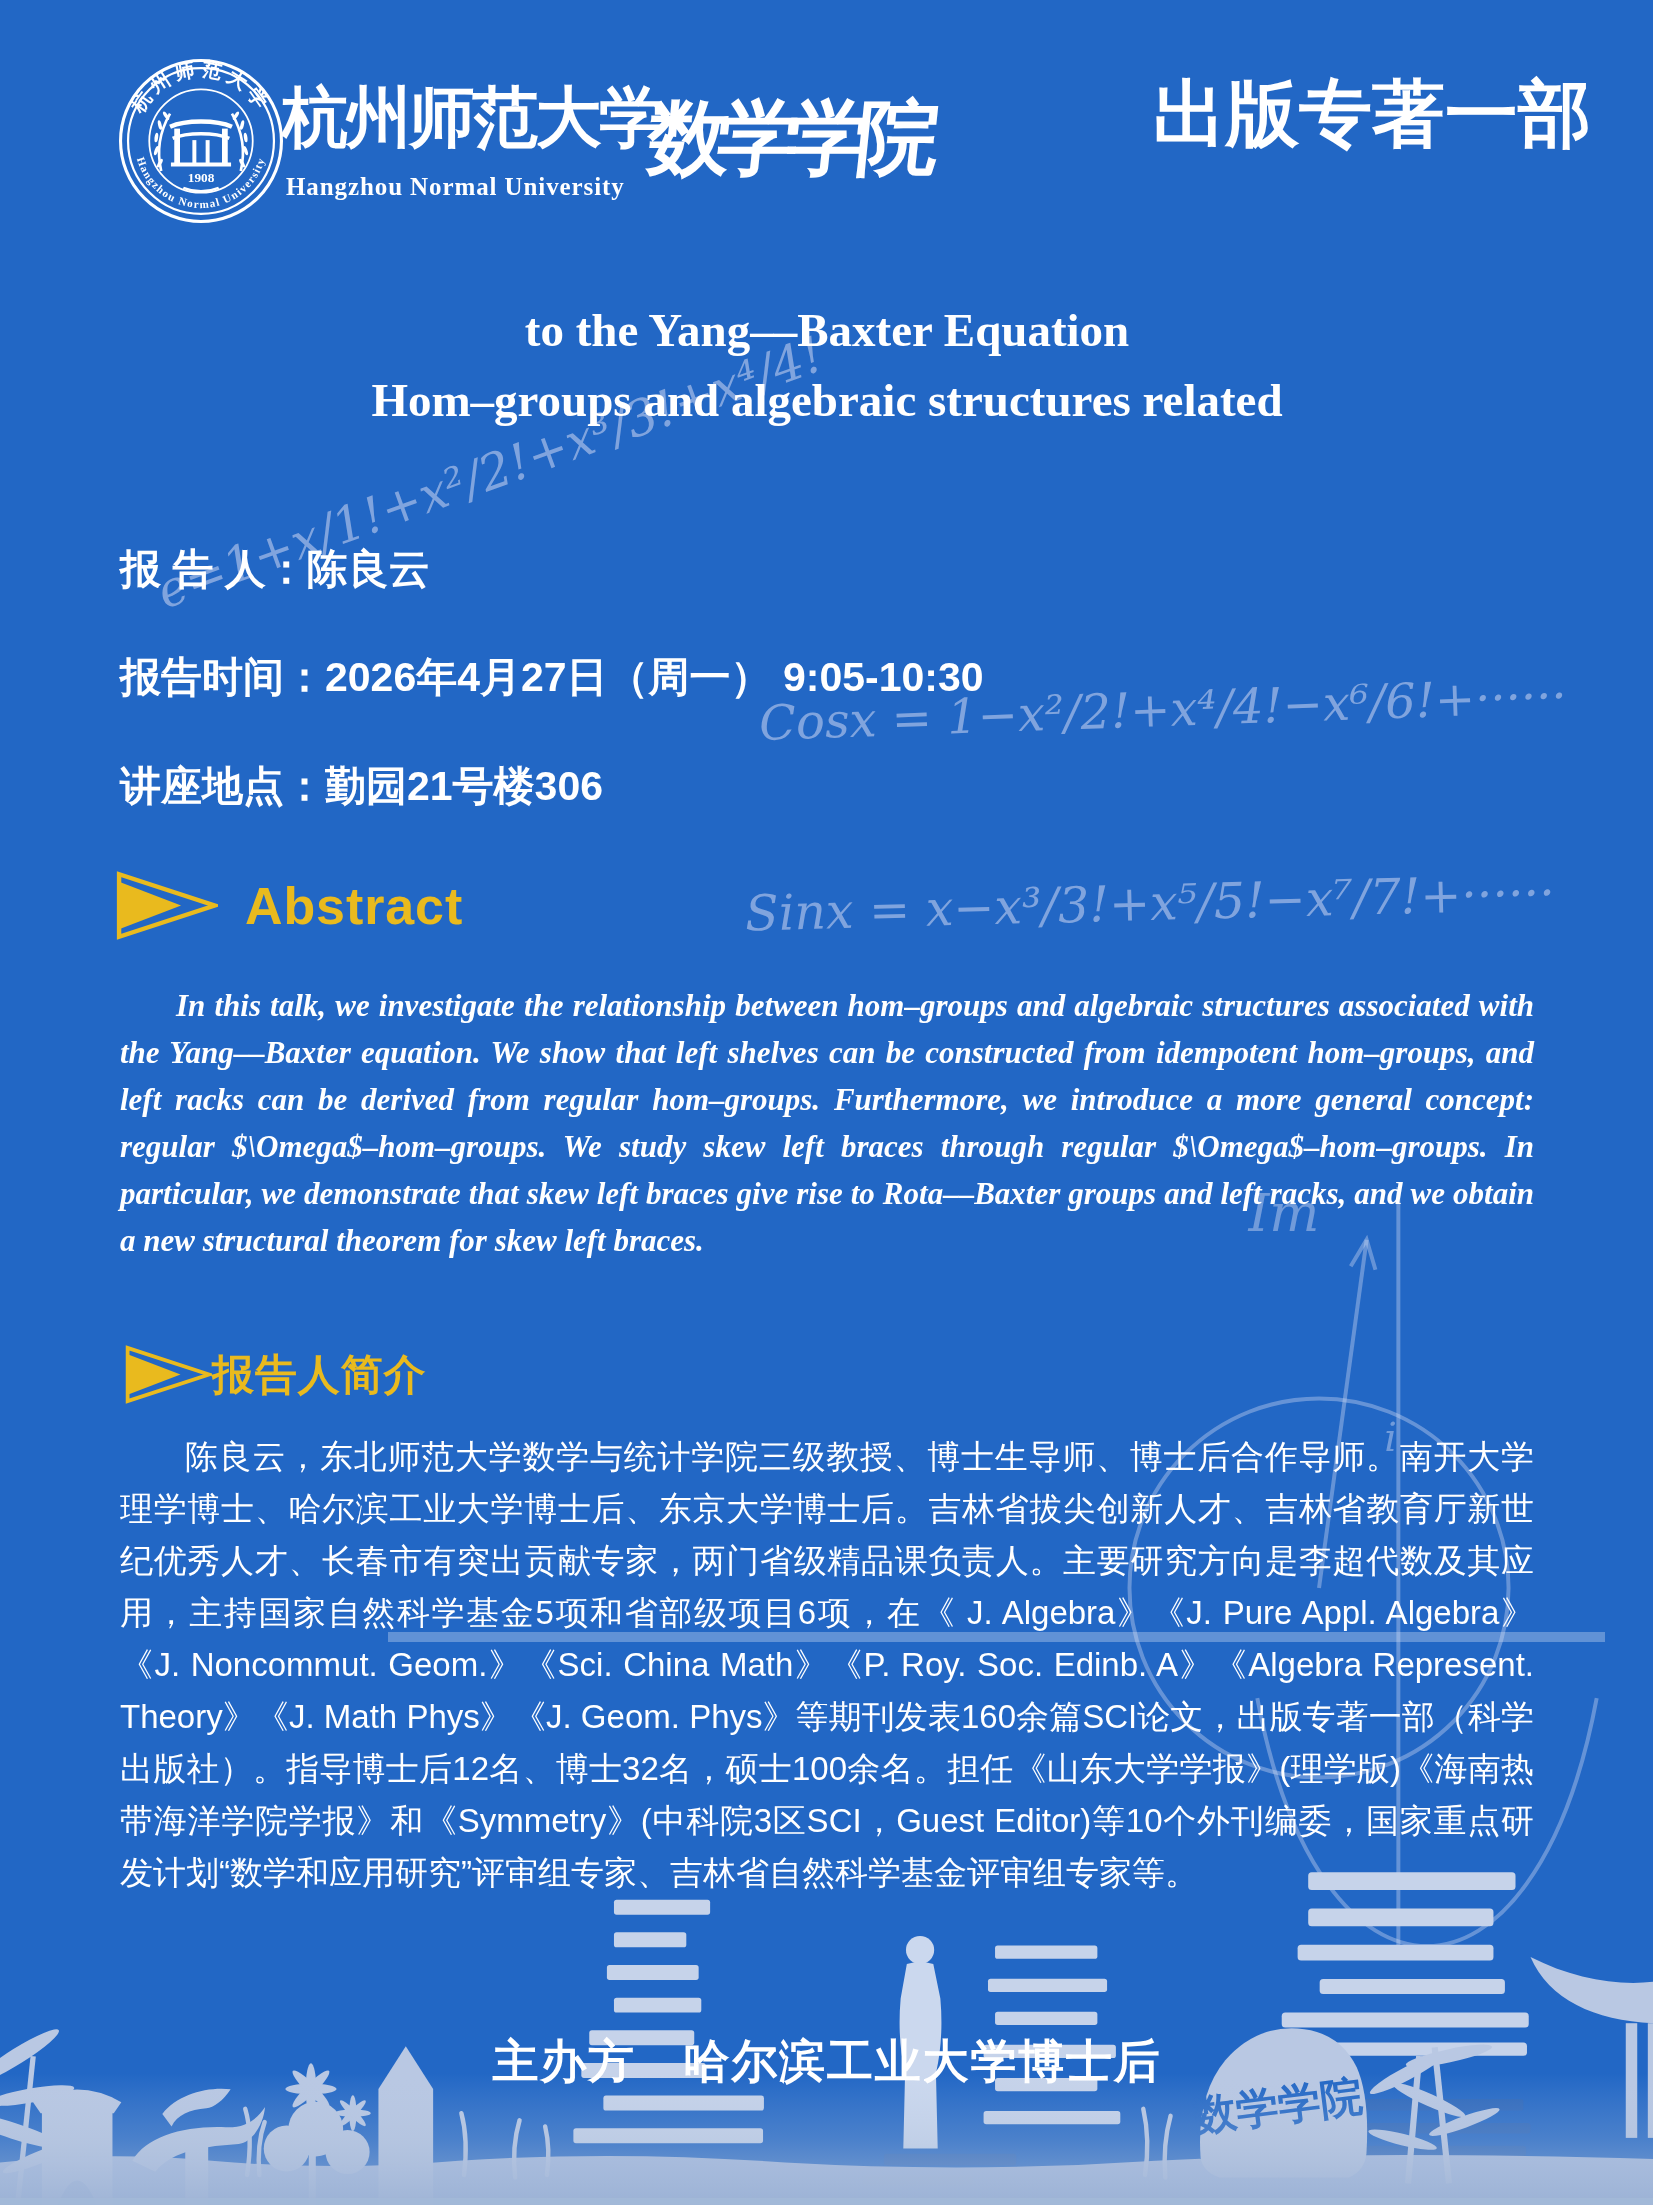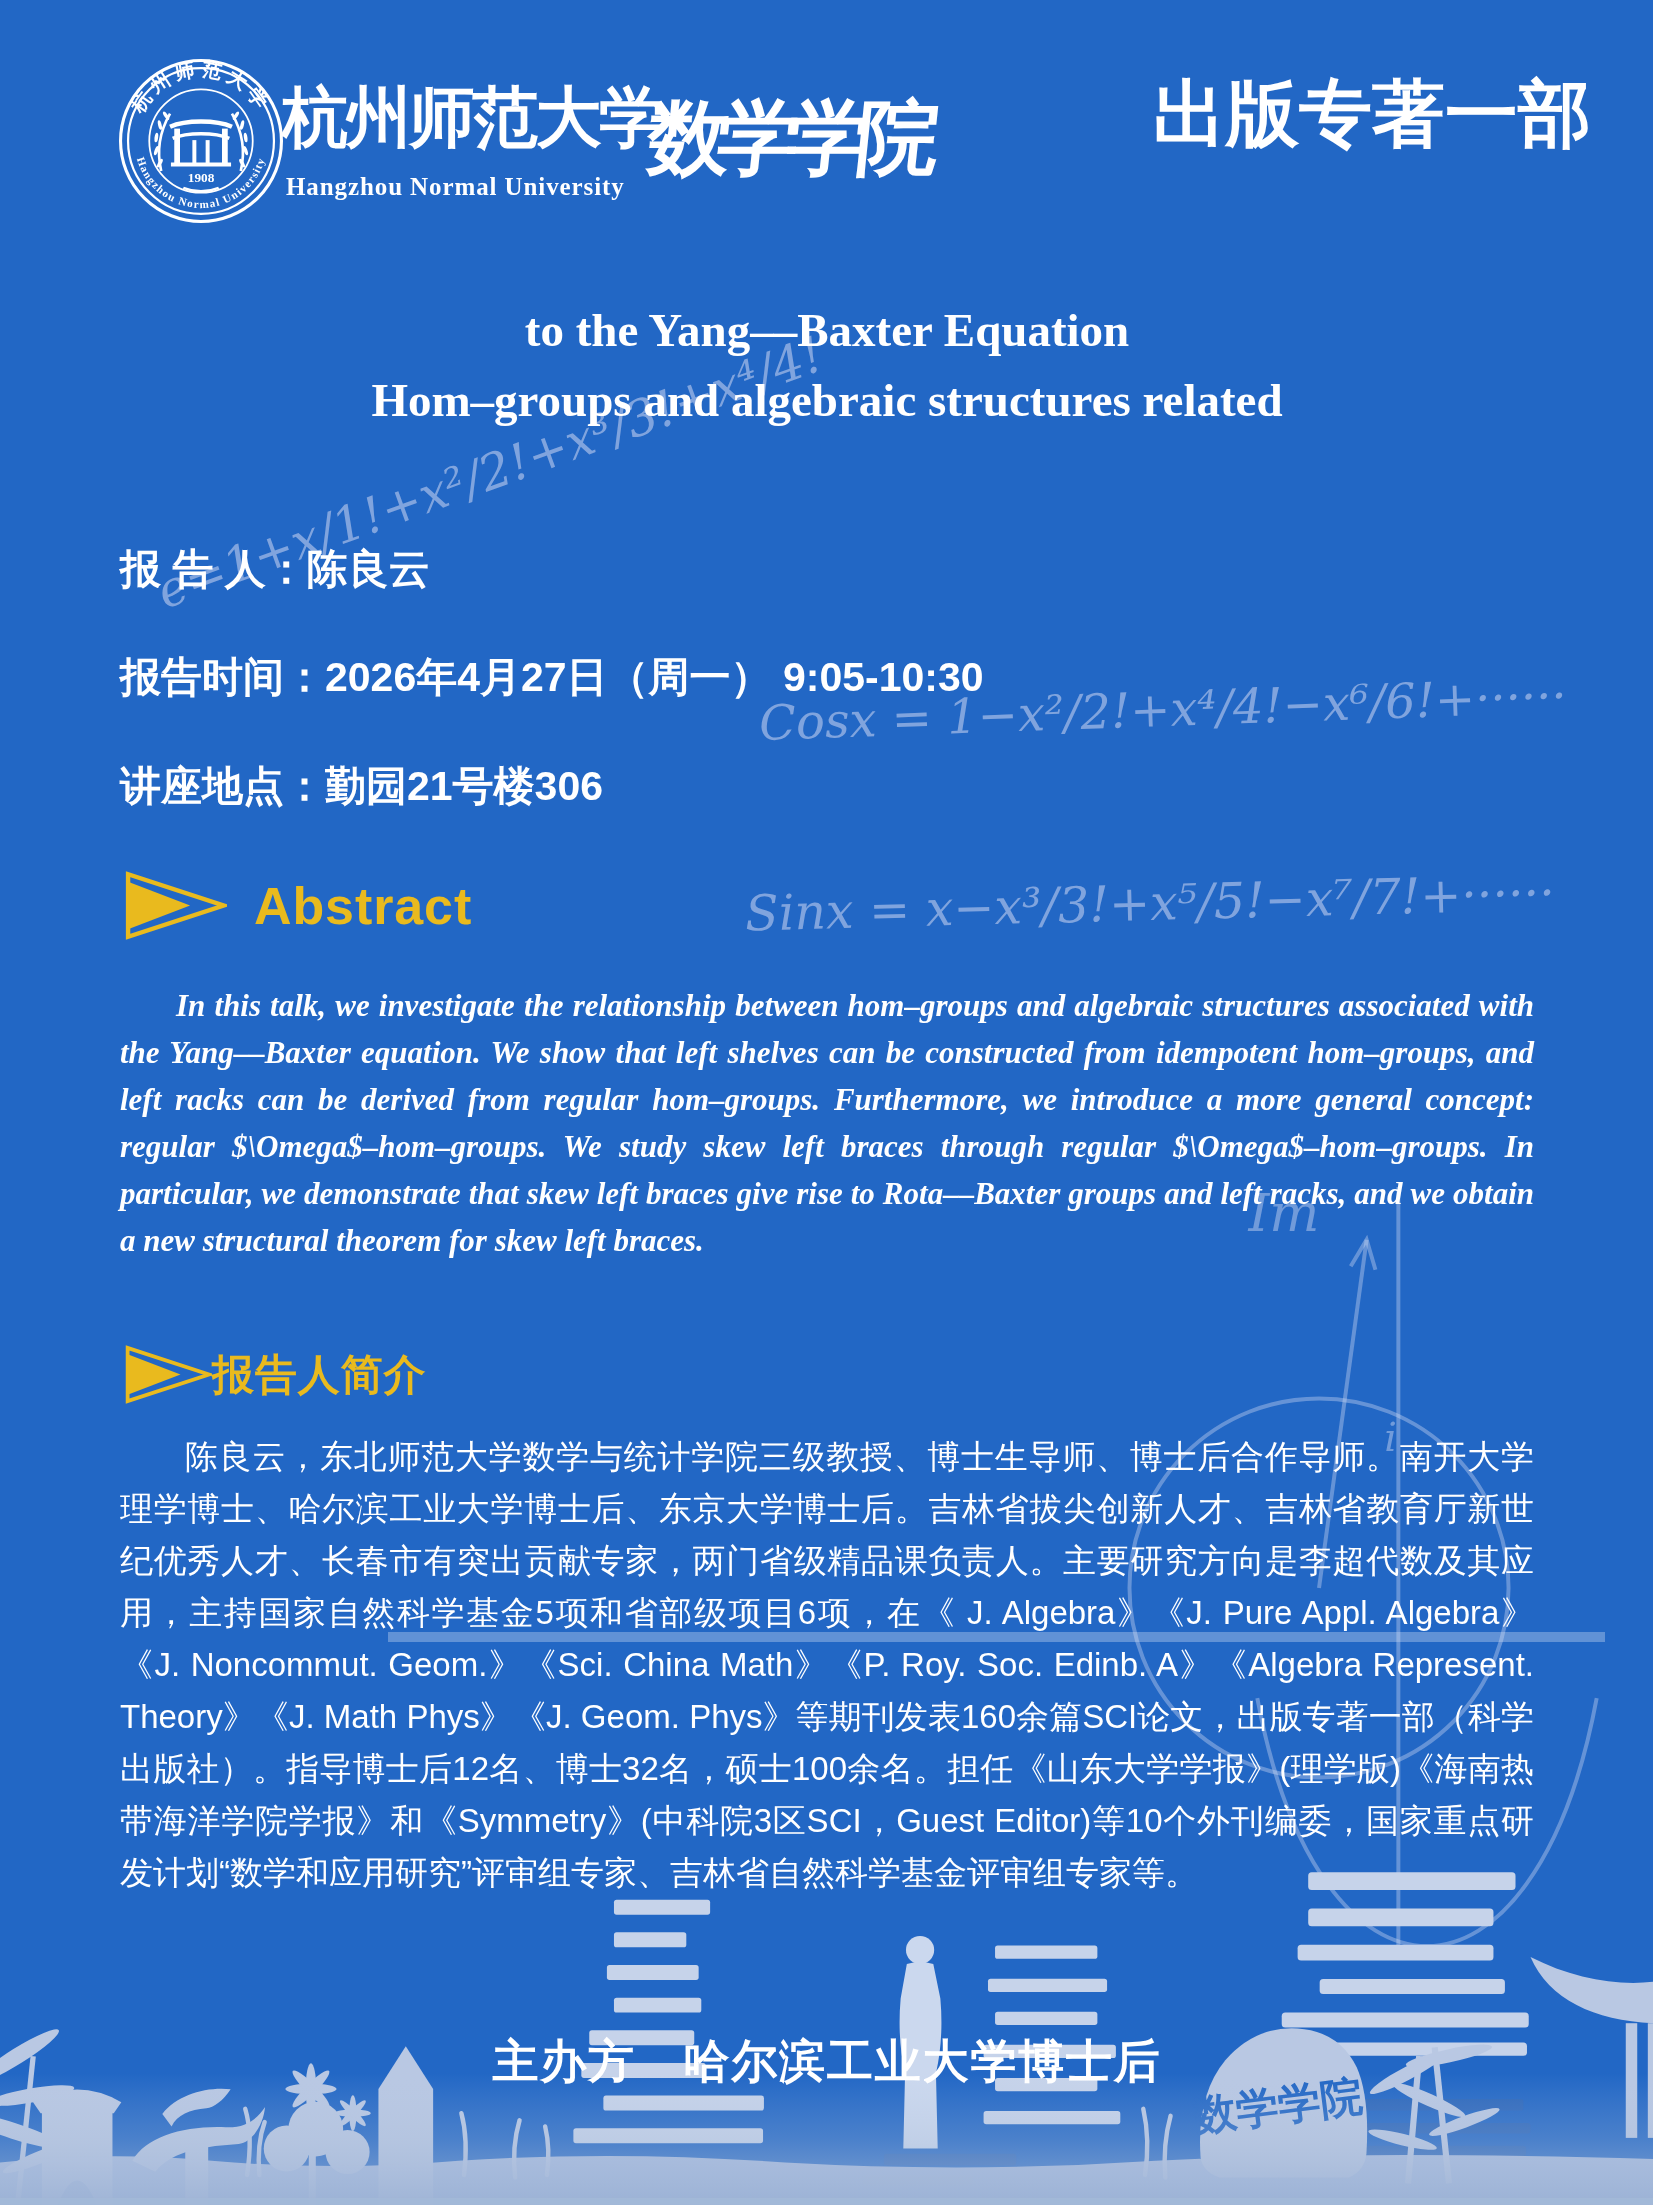--- a/index.html
+++ b/index.html
@@ -27,21 +27,21 @@
   
   .title{position:absolute;left:0;width:100%;top:295px;text-align:center;
          font-family:"Liberation Serif",serif;font-weight:700;font-size:47px;line-height:70px;}
   
   .info-line{position:absolute;left:120px;font-size:41px;font-weight:700;white-space:pre;}
   .info-1{top:542px;}
   .info-2{top:650px;}
   .info-3{top:759px;}
   
   .section-head{position:absolute;display:flex;align-items:center;}
-  .sec-abstract{left:125px;top:871px;justify-content:space-between;}
+  .sec-abstract{left:116px;top:871px;justify-content:space-between;}
   .sec-bio{left:125px;top:1344px;}
   .sec-label{color:#e9ba1e;font-weight:700;letter-spacing:0.9px;}
   .sec-abstract .sec-label{font-size:52px;margin-left:27px;}
   .sec-bio .sec-label{font-size:42px;}
   
   .abstract-text{position:absolute;left:120px;top:982px;width:1414px;
       font-family:"Liberation Serif",serif;font-weight:700;font-size:31px;line-height:47px;
       text-align:justify;text-indent:56px;margin:0;font-style:italic;}
   .bio-text{position:absolute;left:120px;top:1431px;width:1414px;
       font-size:33px;font-weight:500;line-height:52px;text-align:justify;

